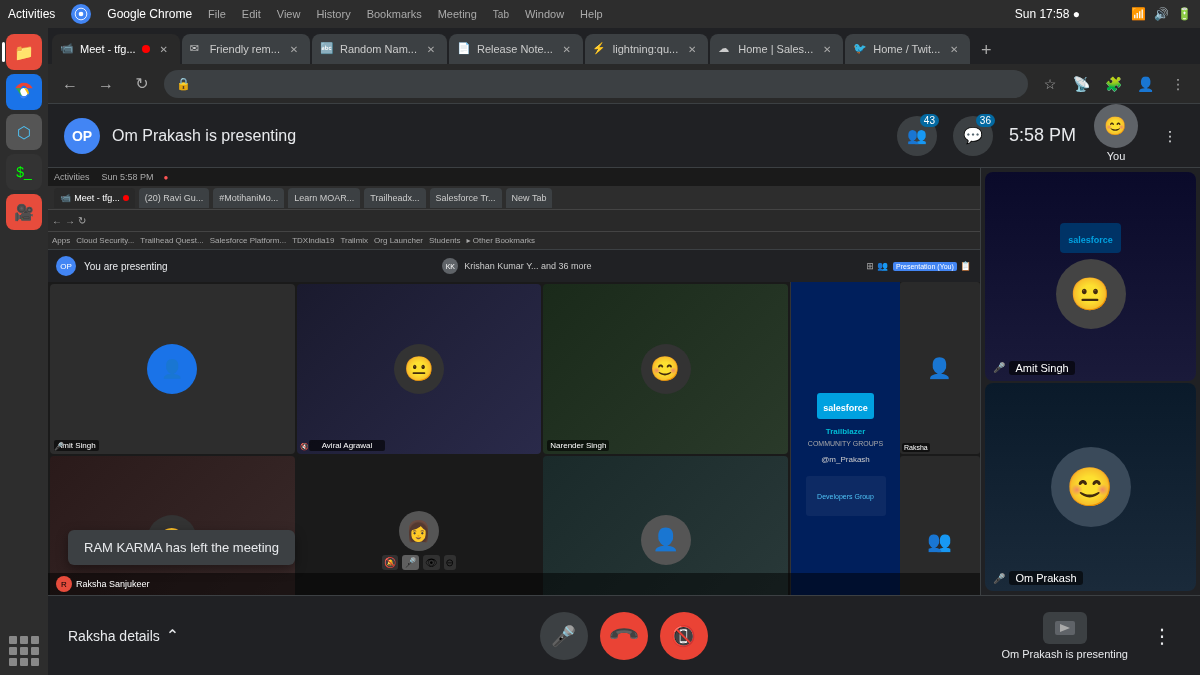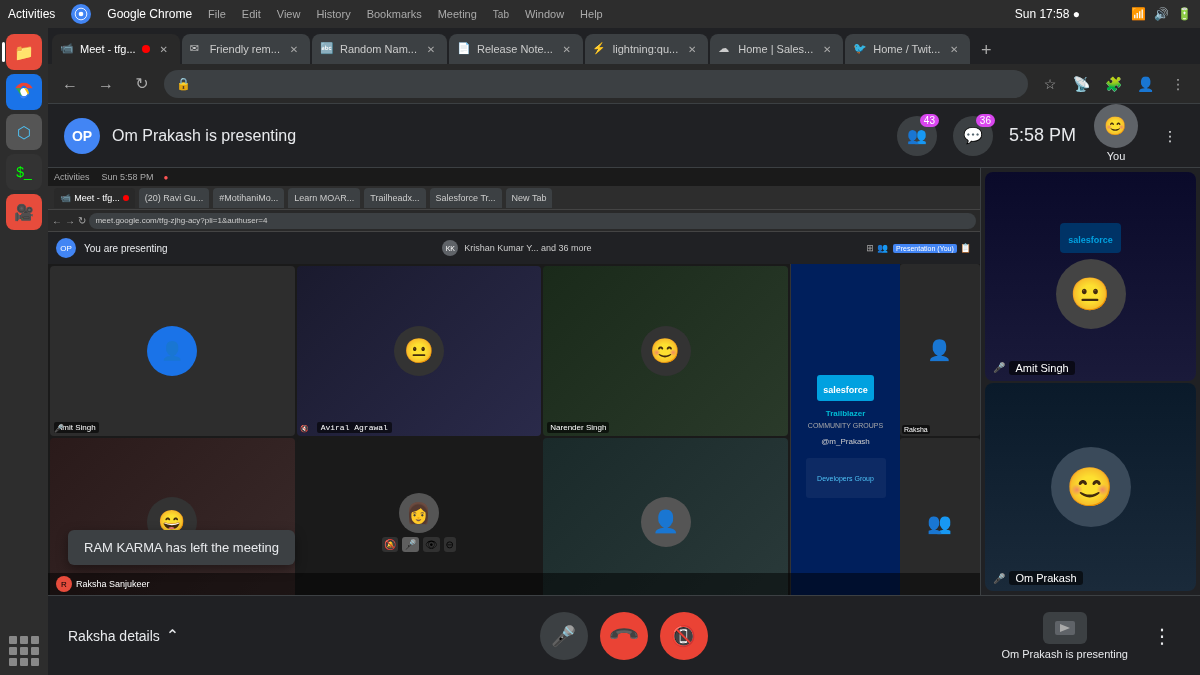--- a/index.html
+++ b/index.html
@@ -250,21 +250,21 @@
       display: flex;
       align-items: center;
       justify-content: center;
       color: #e8eaed;
       font-size: 16px;
     }
     .badge {
       position: absolute;
       top: -2px;
       right: -2px;
-      background: #d946ef;
+      background: #0369a1;
       color: #fff;
       border-radius: 10px;
       font-size: 10px;
       padding: 1px 4px;
       min-width: 16px;
       text-align: center;
     }
     .time-display {
       font-size: 18px;
       color: #e8eaed;
@@ -874,25 +874,33 @@
             </div>
             <div class="nested-tab">
               <span>New Tab</span>
             </div>
           </div>
 
           <div class="nested-nav">
             <span style="font-size:10px;color:#aaa;">←</span>
             <span style="font-size:10px;color:#aaa;">→</span>
             <span style="font-size:10px;color:#aaa;">↻</span>
-            <div class="nested-addr">
-              <span>meet.google.com/tfg-zjhg-acy?pli=1&amp;authuser=4</span>
-            </div>
-          </div>
-
+          </div>
+
+          <div class="nested-bookmarks">
+            <span>Apps</span>
+            <span>Cloud Security...</span>
+            <span>Trailhead Quest...</span>
+            <span>Salesforce Platform...</span>
+            <span>TDXIndia19</span>
+            <span>Trailmix</span>
+            <span>Org Launcher</span>
+            <span>Students</span>
+            <span>▸ Other Bookmarks</span>
+          </div>
 
           <div class="nested-meet-topbar">
             <div class="nested-presenting-avatar">OP</div>
             <span class="nested-presenting-text">You are presenting</span>
             <div class="nested-attendee-info">
               <span style="width:16px;height:16px;border-radius:50%;background:#5f6368;display:inline-flex;align-items:center;justify-content:center;color:#fff;font-size:7px;">KK</span>
               <span>Krishan Kumar Y... and 36 more</span>
             </div>
             <span style="margin-left:auto;display:flex;gap:4px;align-items:center;">
               <span style="font-size:9px;color:#aaa;">⊞</span>
@@ -909,21 +917,21 @@
               <div class="nested-participant">
                 <div class="nested-avatar-circle blue">👤</div>
                 <span class="nested-participant-name">Amit Singh</span>
                 <span style="position:absolute;bottom:3px;left:4px;font-size:8px;color:#4CAF50;">🎤</span>
               </div>
 
               <div class="nested-participant" style="background:#1a1a3a;">
                 <div style="display:flex;align-items:center;justify-content:center;width:100%;height:100%;background:linear-gradient(135deg,#1a1a2e,#2a2a4a);">
                   <div style="width:50px;height:50px;border-radius:50%;background:#333;display:flex;align-items:center;justify-content:center;font-size:24px;">😐</div>
                 </div>
-                <span style="position:absolute;bottom:3px;left:20px;font-size:8px;color:#fff;background:rgba(0,0,0,0.6);padding:1px 4px;border-radius:2px;font-family:Liberation Mono, monospace;">Aviral Agrawal</span>
+                <span style="position:absolute;bottom:3px;left:12px;font-size:8px;color:#fff;background:rgba(0,0,0,0.6);padding:1px 13px;border-radius:2px;">Aviral Agrawal</span>
                 <span style="position:absolute;bottom:3px;left:4px;font-size:7px;color:#f00;">🔇</span>
               </div>
 
               <div class="nested-participant" style="background:#1a2a1a;">
                 <div style="display:flex;align-items:center;justify-content:center;width:100%;height:100%;background:linear-gradient(135deg,#1a2a1a,#2a3a2a);">
                   <div style="width:50px;height:50px;border-radius:50%;background:#333;display:flex;align-items:center;justify-content:center;font-size:24px;">😊</div>
                 </div>
                 <span style="position:absolute;bottom:3px;left:4px;font-size:8px;color:#fff;background:rgba(0,0,0,0.6);padding:1px 3px;border-radius:2px;">Narender Singh</span>
               </div>
 

